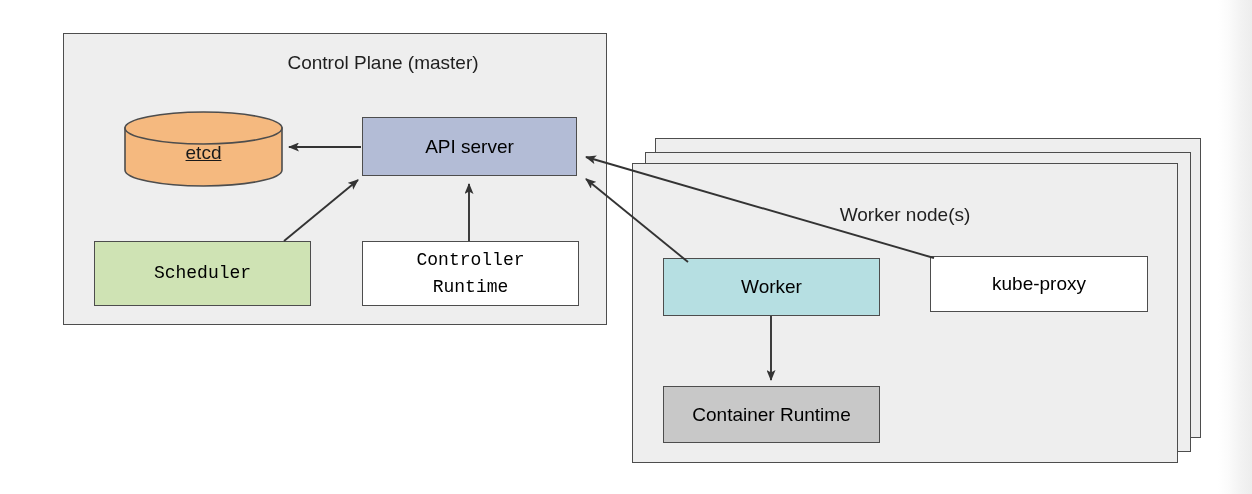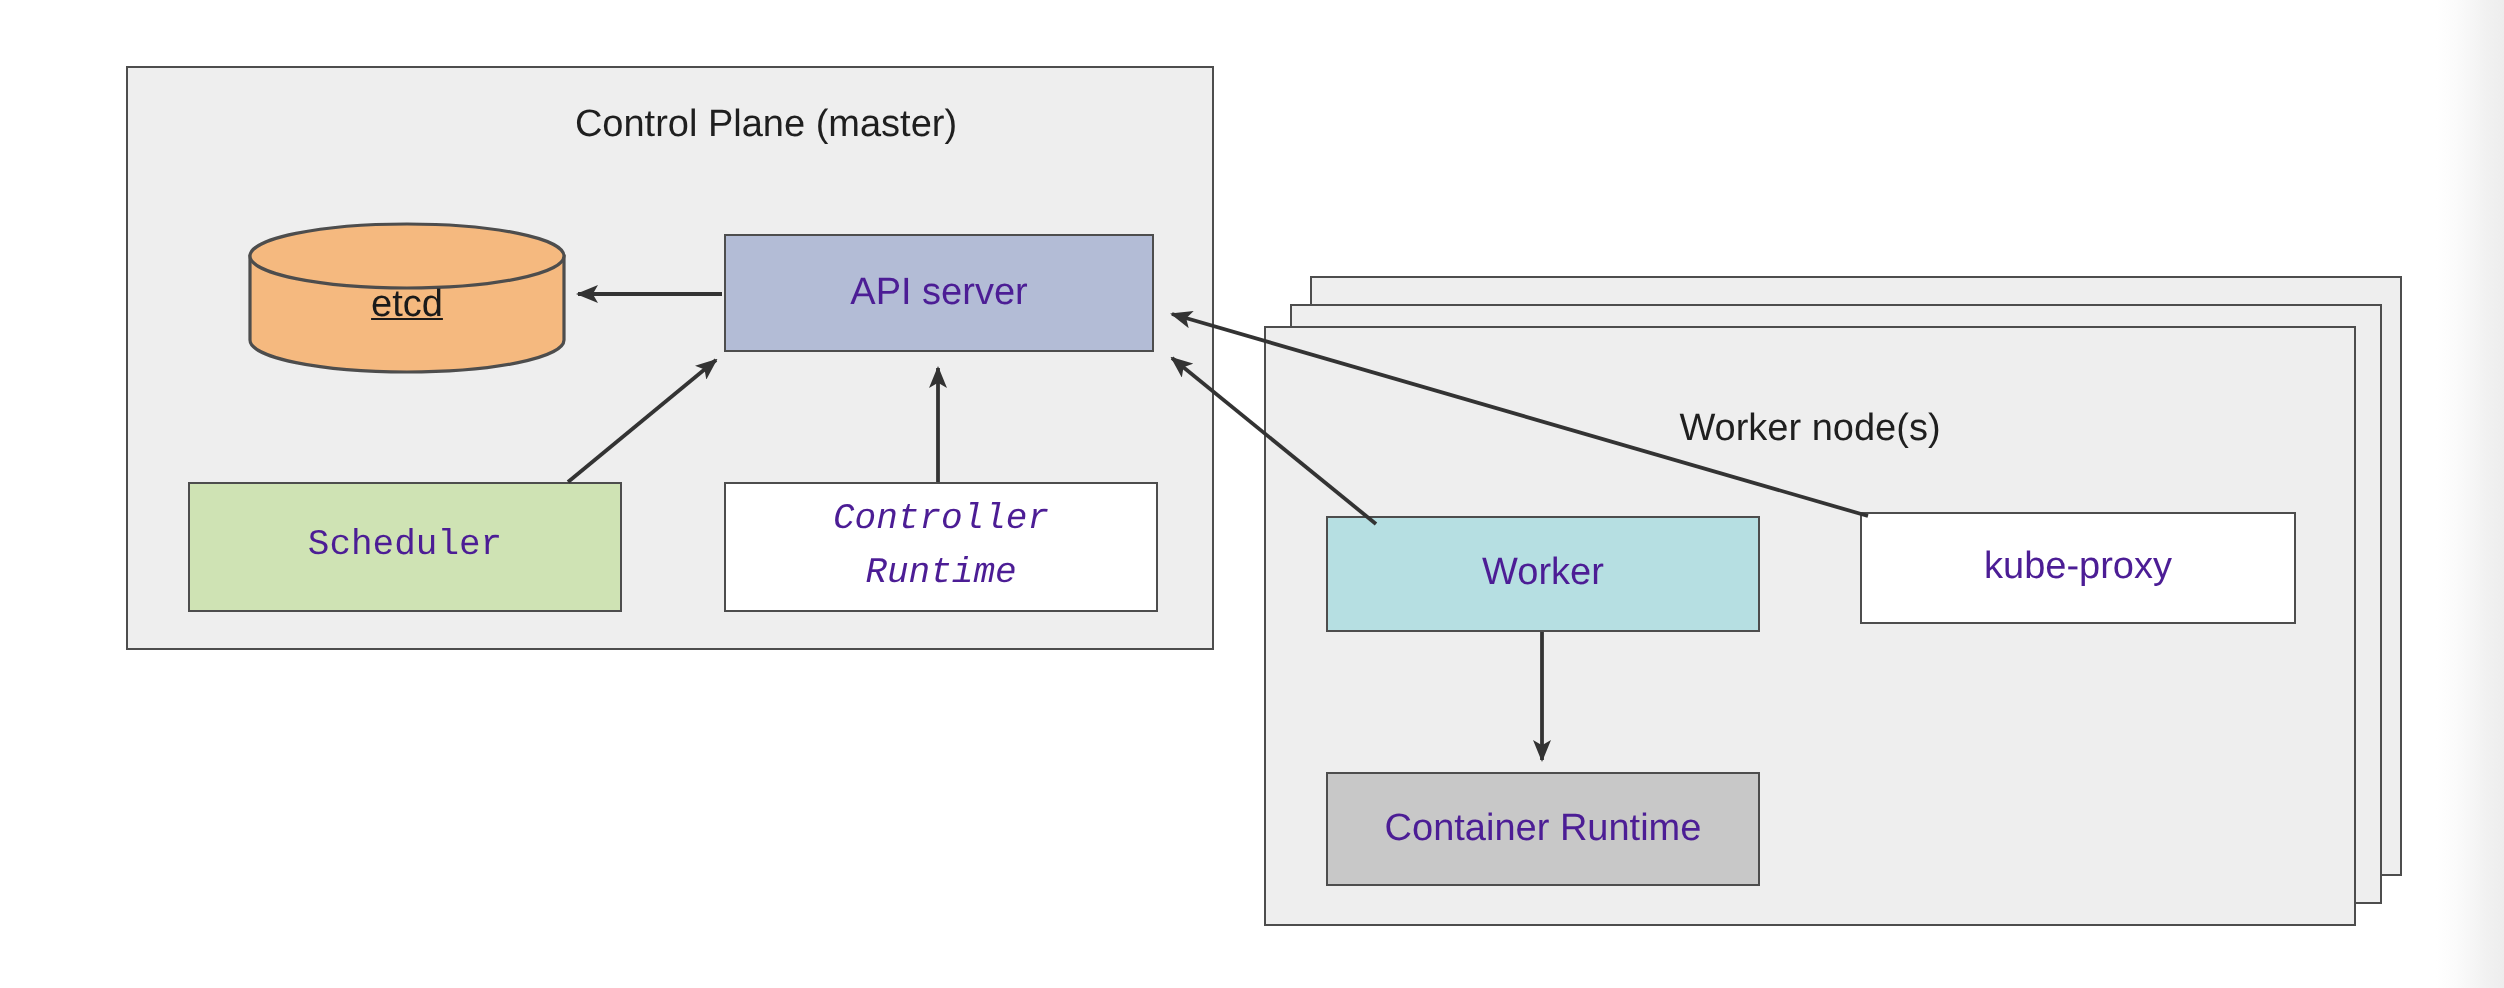--- a/index.html
+++ b/index.html
@@ -53,21 +53,21 @@
 
   .box {
     position: absolute;
     box-sizing: border-box;
     border: 1.6px solid #4d4d4d;
     display: flex;
     align-items: center;
     justify-content: center;
     text-align: center;
     font-size: 19px;
-    color: #4c1d95;
+    color: #000000;
   }
   .box.mono {
     font-family: "Liberation Mono", monospace;
     font-size: 18px;
     line-height: 1.45;
   }
 
   .panel {
     position: absolute;
     box-sizing: border-box;
@@ -93,21 +93,21 @@
       <path d="M125,128 L125,170 A78.5,16 0 0 0 282,170 L282,128 Z" fill="#f5b97f" stroke="#4d4d4d" stroke-width="1.6"></path>
       <ellipse cx="203.5" cy="128" rx="78.5" ry="16" fill="#f5b97f" stroke="#4d4d4d" stroke-width="1.6"></ellipse>
     </g>
   </svg>
   <div class="node-label" style="left:125px; top:130px; width:157px; height:46px; font-size:19px;">etcd</div>
 
   <div class="box" style="left:362px; top:117px; width:215px; height:59px; background:#b3bcd6;">API server</div>
 
   <div class="box mono" style="left:94px; top:241px; width:217px; height:65px; background:#cfe3b4;">Scheduler</div>
 
-  <div class="box mono" style="left:362px; top:241px; width:217px; height:65px; background:#ffffff; flex-direction:column;font-style:italic;">
+  <div class="box mono" style="left:362px; top:241px; width:217px; height:65px; background:#ffffff; flex-direction:column;">
     <span>Controller</span>
     <span>Runtime</span>
   </div>
 
   <div class="box" style="left:663px; top:258px; width:217px; height:58px; background:#b6dfe2;">Worker</div>
 
   <div class="box" style="left:930px; top:256px; width:218px; height:56px; background:#ffffff;">kube-proxy</div>
 
   <div class="box" style="left:663px; top:386px; width:217px; height:57px; background:#c8c8c8;">Container Runtime</div>
 

